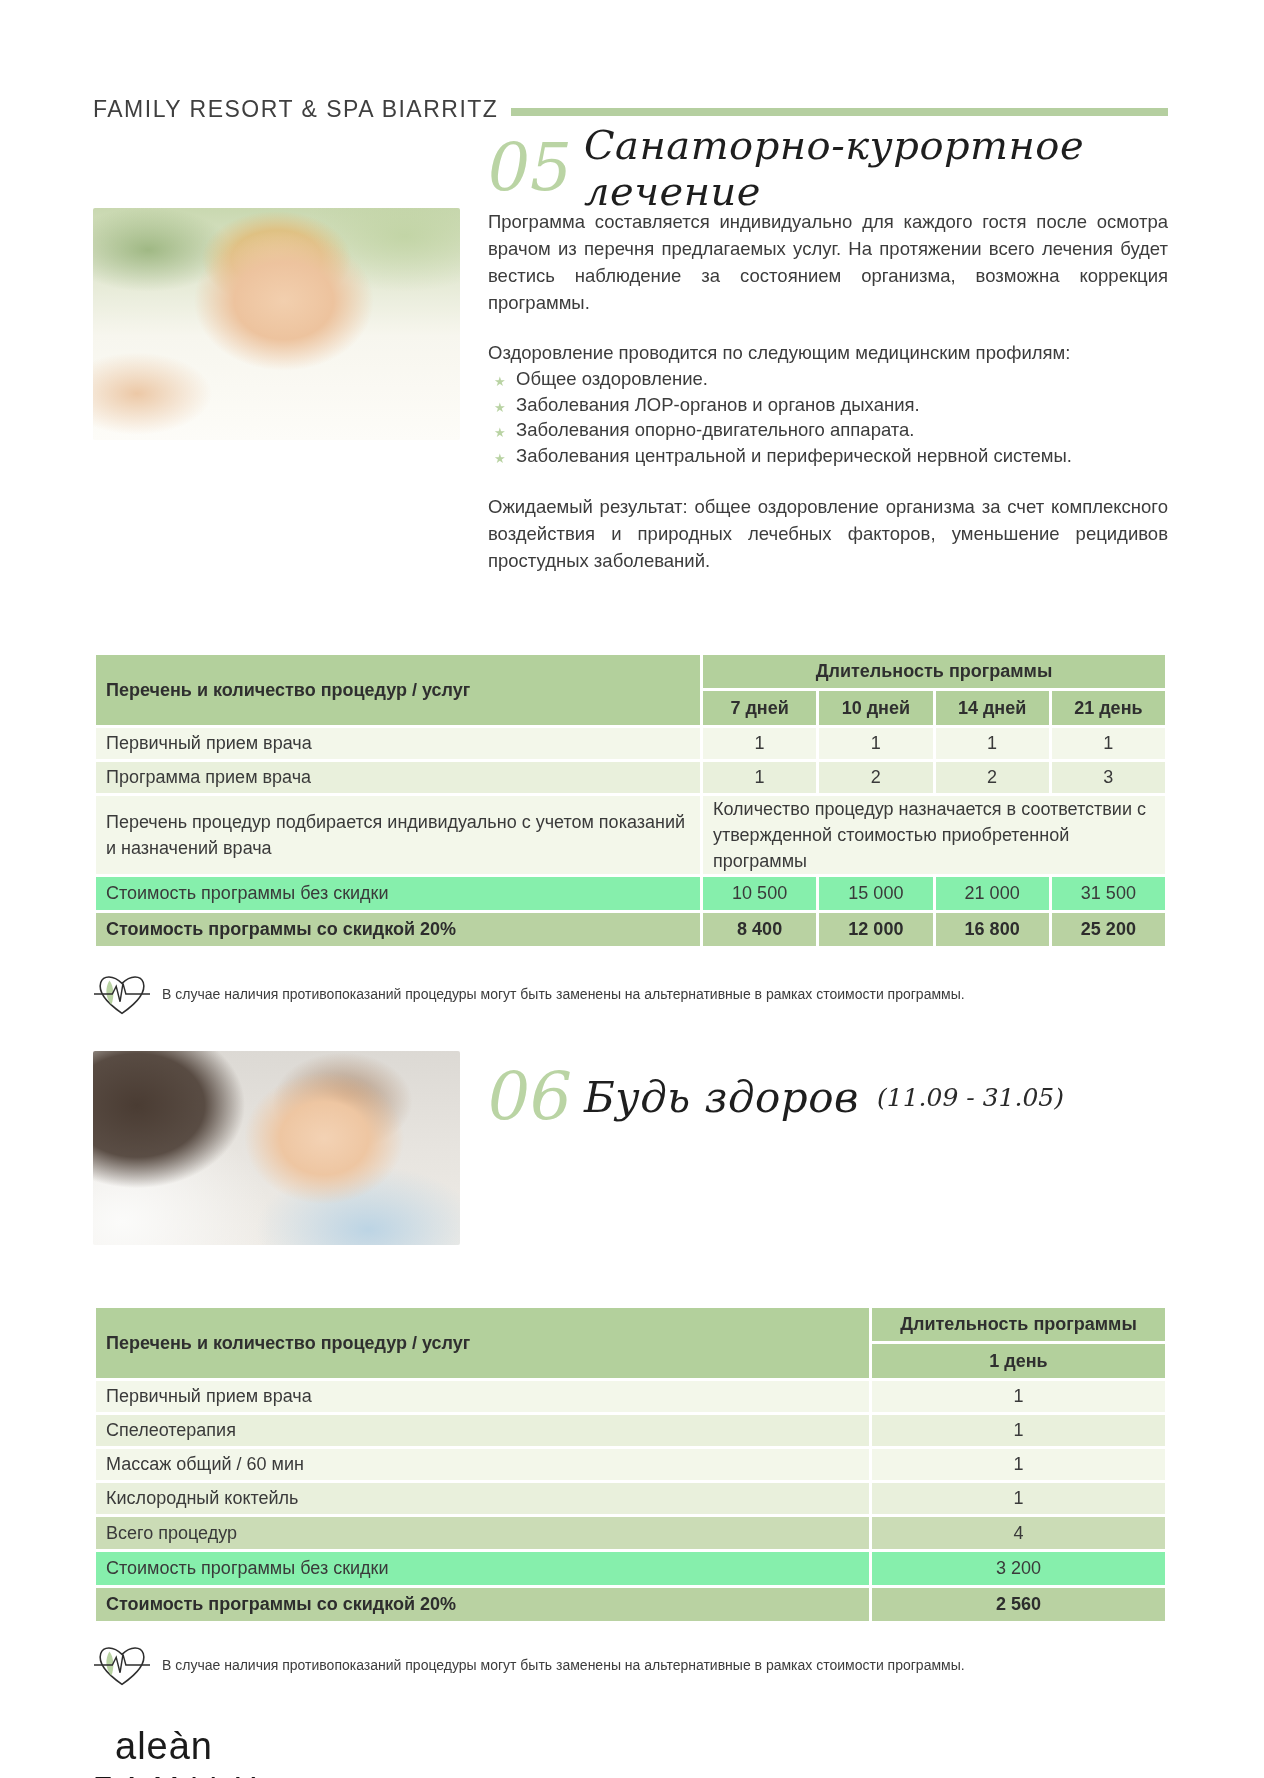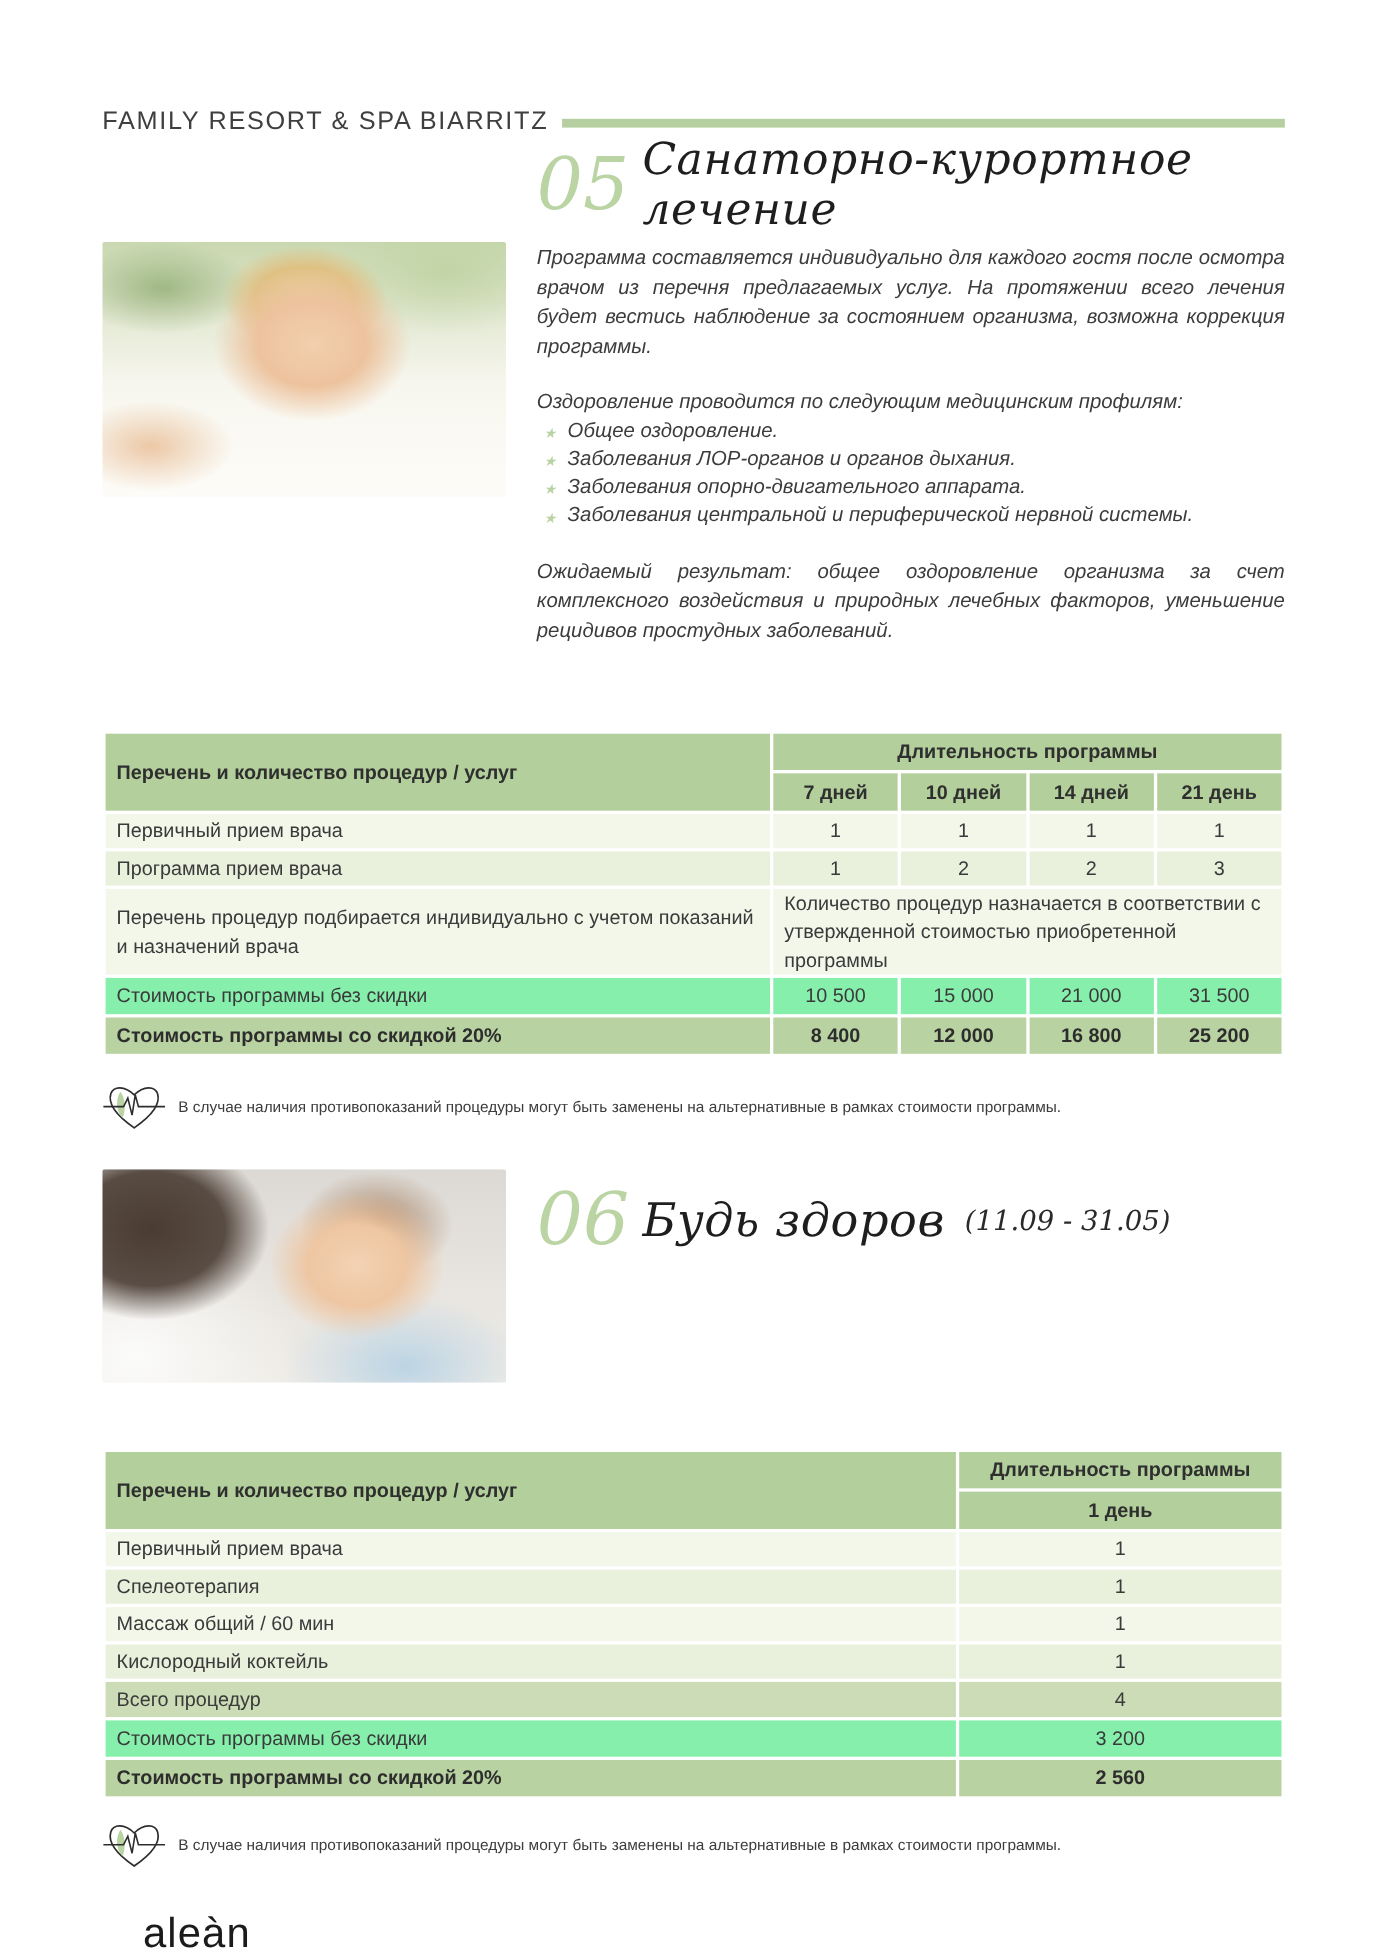--- a/index.html
+++ b/index.html
@@ -25,21 +25,21 @@
     font-family:"DejaVu Serif", serif; font-style:italic;
     font-size:40px; color:#1e1e1e; margin-left:12px; letter-spacing:0.5px;
   }
   .sec-dates {
     font-family:"DejaVu Serif", serif; font-style:italic;
     font-size:25px; color:#2a2a2a; margin-left:18px;
   }
 
   
   .row-flex { display:flex; }
-  .row-05 { margin-top:19px;font-style:italic; }
+  .row-05 { margin-top:7px; }
   .photo { width:367px; flex:none; border-radius:2px; }
   .photo-1 {
     height:232px;
     background:
       radial-gradient(90px 70px at 52% 40%, #f2cfae 0%, #edc39e 55%, rgba(237,195,158,0) 100%),
       radial-gradient(75px 48px at 50% 22%, #e6cf96 0%, #dfc183 60%, rgba(223,193,131,0) 100%),
       radial-gradient(120px 60px at 15% 18%, rgba(140,170,110,0.75), rgba(140,170,110,0) 70%),
       radial-gradient(150px 80px at 85% 12%, rgba(190,210,160,0.8), rgba(190,210,160,0) 70%),
       radial-gradient(100px 55px at 12% 80%, #ecc8a6 0%, rgba(236,200,166,0) 75%),
       linear-gradient(180deg, #c9d8b0 0%, #e4e9d4 30%, #f7f6ee 55%, #fdfcf8 100%);
@@ -89,21 +89,21 @@
   .note-icon { width:58px; height:48px; flex:none; }
   .note-text { margin-left:11px; font-size:14px; color:#3c3c3c; }
 
   .row-06 { margin-top:33px; }
   .col-06 { margin-left:28px; padding-top:15px; }
   .subtitle { margin-top:17px; font-size:18.5px; color:#3c3c3c; }
 
   
   .footer { display:flex; align-items:flex-end; margin-top:38px; }
   .logo { flex:none; }
-  .logo-alean { font-size:38px; letter-spacing:1px; color:#1b1b1b; margin-left:37px; line-height:1; }
+  .logo-alean { font-size:38px; letter-spacing:1px; color:#1b1b1b; margin-left:22px; line-height:1; }
   .logo-family { font-size:31px; letter-spacing:11px; color:#141414; margin-top:8px; font-weight:500; line-height:1; }
 </style>
 </head>
 <body>
 
 <div class="page">
 
   <div class="brand-row">
     <div class="brand">FAMILY RESORT &amp; SPA BIARRITZ</div>
     <div class="brand-rule"></div>

